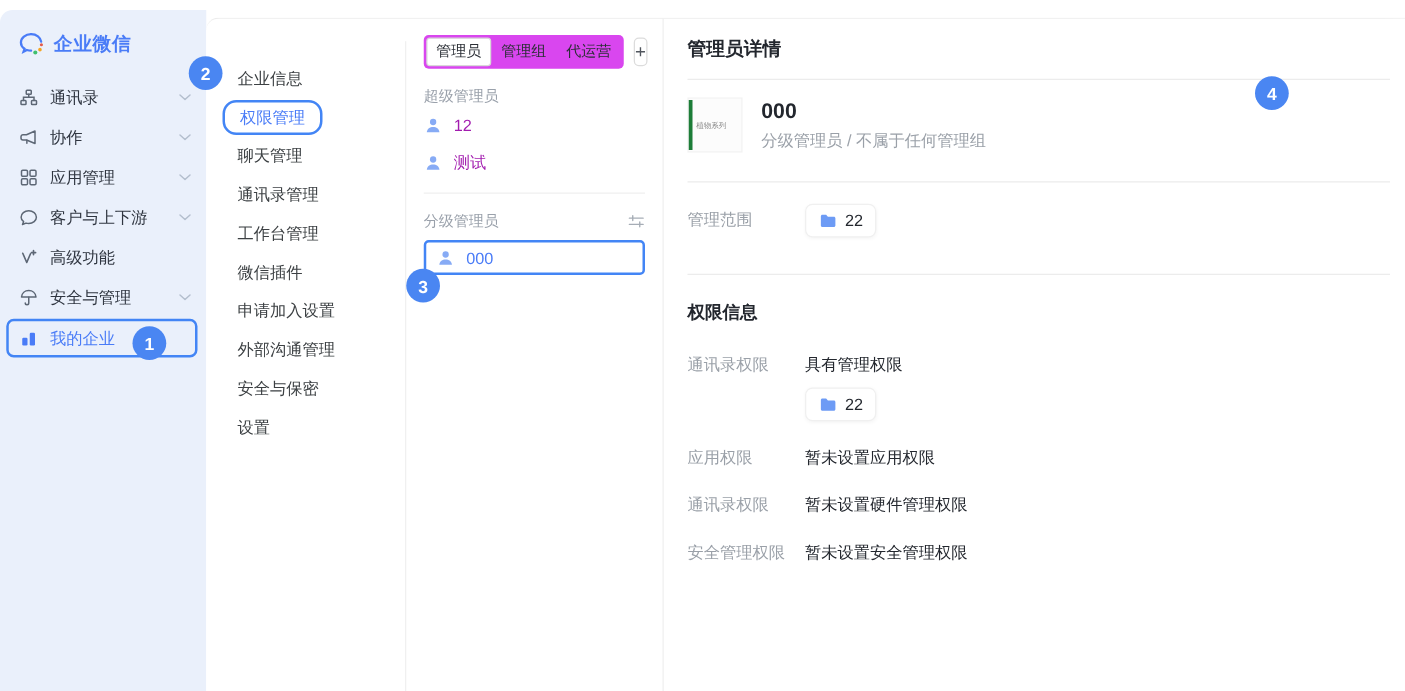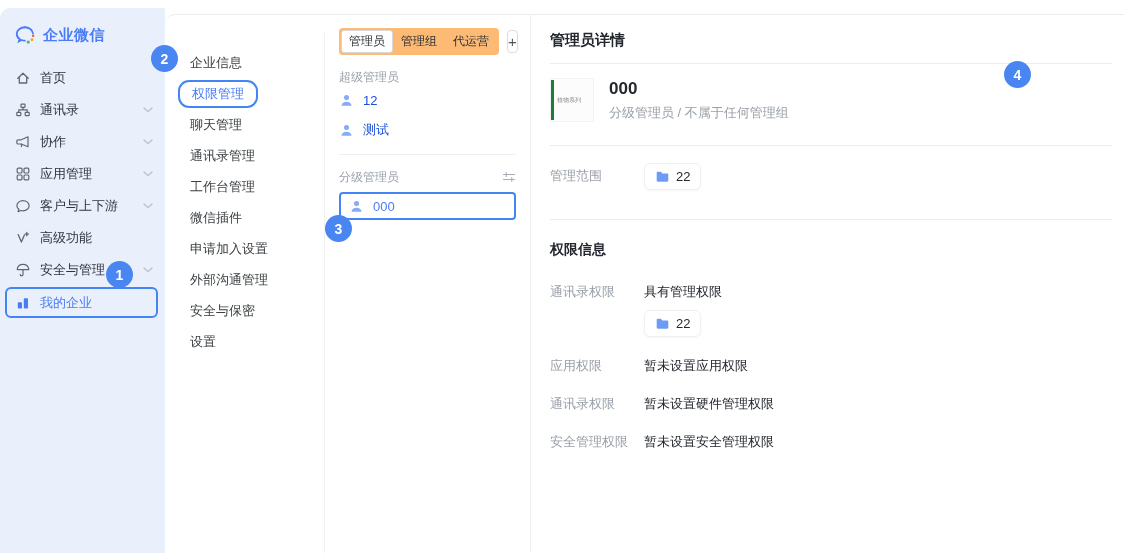--- a/index.html
+++ b/index.html
@@ -35,33 +35,33 @@
   .col2 { position:absolute; left:0; top:18px; bottom:0; width:160px;
     border-right:1px solid #f0f0f0; padding-top:14px; }
   .sub-item { height:31px; display:flex; align-items:center; padding-left:25px;
     font-size:13px; color:#3c4043; cursor:pointer; white-space:nowrap; }
   .sub-item.active { color:#4a7cf7; padding-left:13px; }
   .sub-item.active .pill { border:2px solid #4385f5; border-radius:11px; padding:3px 12px; }
   
   .col3 { position:absolute; left:160px; top:0; bottom:0; width:206px;
     border-right:1px solid #f0f0f0; padding:13px 14px 0; }
   .tabrow { display:flex; align-items:center; }
-  .seg { display:inline-flex; align-items:flex-start; background:#fdba74; border-radius:4px; padding:2px; }
+  .seg { display:inline-flex; align-items:flex-start; background:#d946ef; border-radius:4px; padding:2px; }
   .seg-item { font-size:12px; color:#2b2f36; padding:3px 8px; cursor:pointer; white-space:nowrap; }
   .seg-item.active { background:#fff; border:1px solid #d8d8d8; border-radius:3px; padding:2px 7px; }
   .plus-btn { width:23px; height:23px; border:1px solid #dcdcdc; border-radius:4px; background:#fff;
     font-size:15px; color:#51565e; display:flex; align-items:center; justify-content:center;
     margin-left:8px; cursor:pointer; padding:0; line-height:1; font-family:inherit; }
   .group-hd { display:flex; align-items:center; margin-top:14px; height:16px;
     font-size:12px; color:#9aa1ab; }
   .group-hd .sp { flex:1; }
   .filter-ic { width:14px; height:14px; color:#a6adb6; display:flex; cursor:pointer; }
   .filter-ic svg { width:100%; height:100%; }
   .member { display:flex; align-items:center; gap:9px; height:30px;
-    font-size:13px; color:#1d4ed8; cursor:pointer; }
+    font-size:13px; color:#a21caf; cursor:pointer; }
   .p-ic { width:15px; height:15px; color:#87abf5; display:flex; flex-shrink:0; }
   .p-ic svg { width:100%; height:100%; }
   .member.sel { border:2px solid #4385f5; border-radius:4px; height:28px;
     padding:0 8px; margin-top:7px; color:#4a7cf7; }
   .gdiv { border:0; border-top:1px solid #f0f0f0; margin:9px 0 0; }
   
   .main { position:absolute; left:366px; top:0; right:0; bottom:0; padding:0 12px 0 19px; }
   .pg-title { margin:14px 0 0; font-size:15px; font-weight:bold; color:#23272e; line-height:22px; }
   .div { border:0; border-top:1px solid #ececec; margin:12px 0 0; }
   .profile { display:flex; align-items:center; margin-top:13px; height:46px; }
@@ -112,29 +112,20 @@
         <circle cx="15.9" cy="18.8" r="1.7" fill="#3fbf6e"></circle>
         <circle cx="19.8" cy="16.4" r="1.5" fill="#f5a623"></circle>
         <circle cx="21" cy="12.3" r="1.3" fill="#e25b4c"></circle>
       </svg>
     </span>
     <span class="logo-text">企业微信</span>
   </div>
   <nav class="nav" id="side-nav">
       <div class="side-item">
         <span class="ic">
-          <svg viewBox="0 0 16 16" fill="none" stroke="currentColor" stroke-width="1.3" stroke-linecap="round" stroke-linejoin="round">
-            <path d="M2.8 8.2 8 3.2l5.2 5"></path>
-            <path d="M4.3 7.4V13h7.4V7.4"></path>
-          </svg>
-        </span>
-        <span class="lbl">首页</span>
-      </div>
-      <div class="side-item">
-        <span class="ic">
           <svg viewBox="0 0 16 16" fill="none" stroke="currentColor" stroke-width="1.2">
             <rect x="6" y="2.2" width="4" height="3.2" rx=".6"></rect>
             <rect x="1.8" y="10.4" width="4" height="3.2" rx=".6"></rect>
             <rect x="10.2" y="10.4" width="4" height="3.2" rx=".6"></rect>
             <path d="M8 5.4v2.4M3.8 10.4V7.8h8.4v2.6" stroke-linecap="round"></path>
           </svg>
         </span>
         <span class="lbl">通讯录</span>
         <span class="chev">
           <svg viewBox="0 0 10 6" fill="none" stroke="currentColor" stroke-width="1.2" stroke-linecap="round" stroke-linejoin="round">

